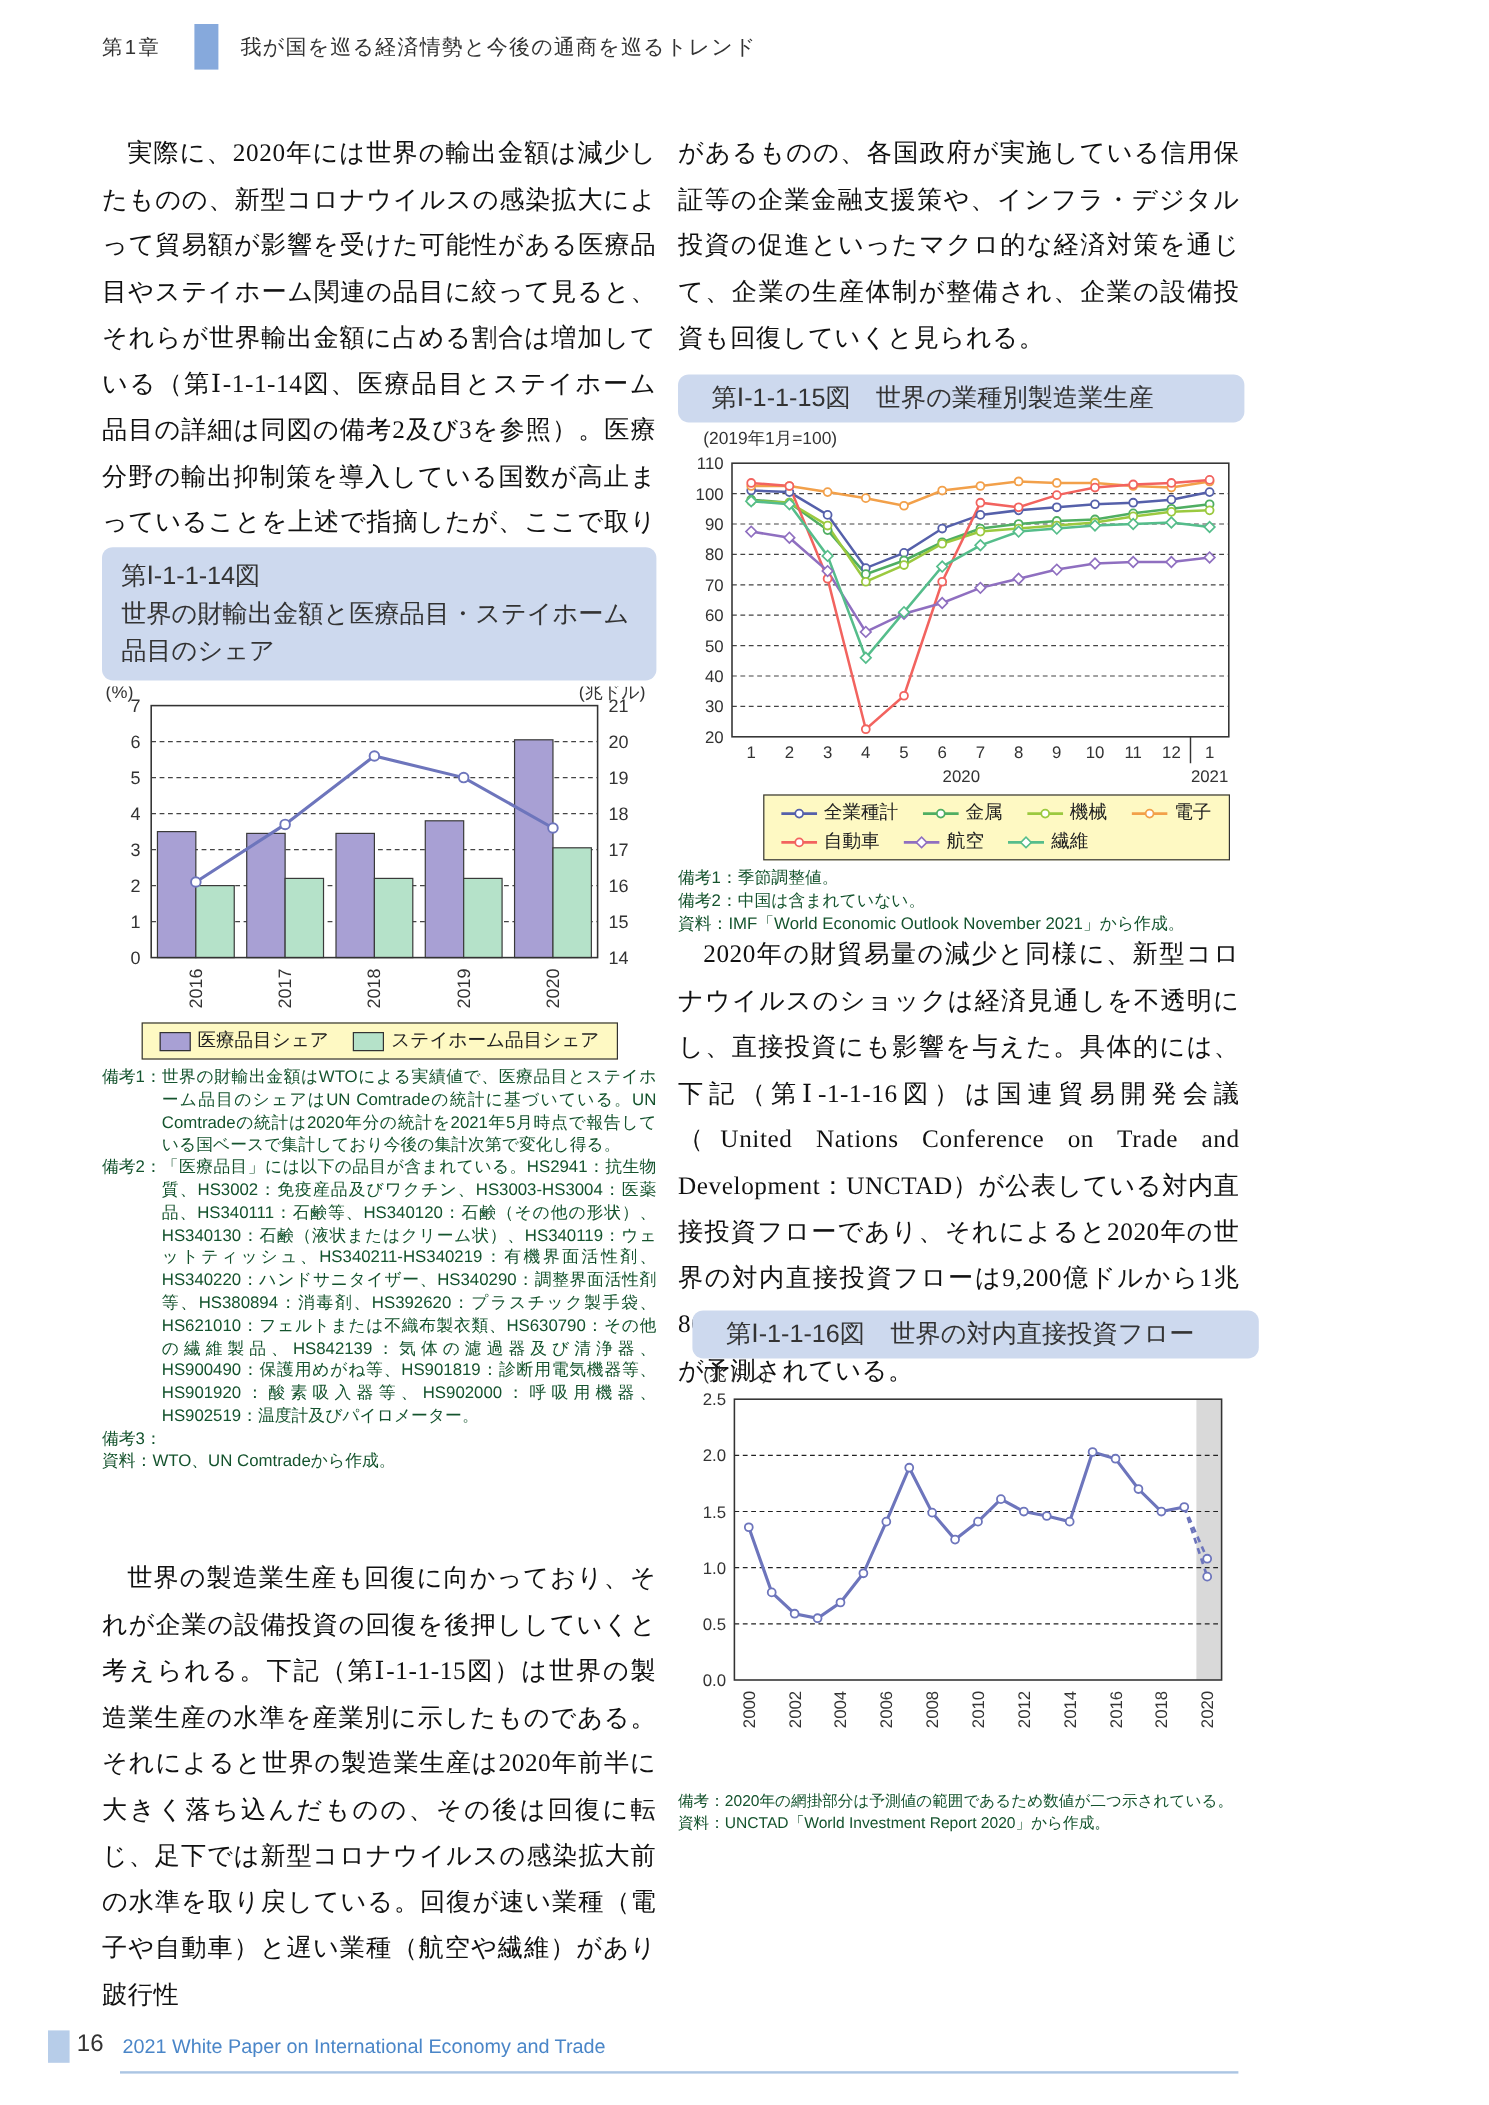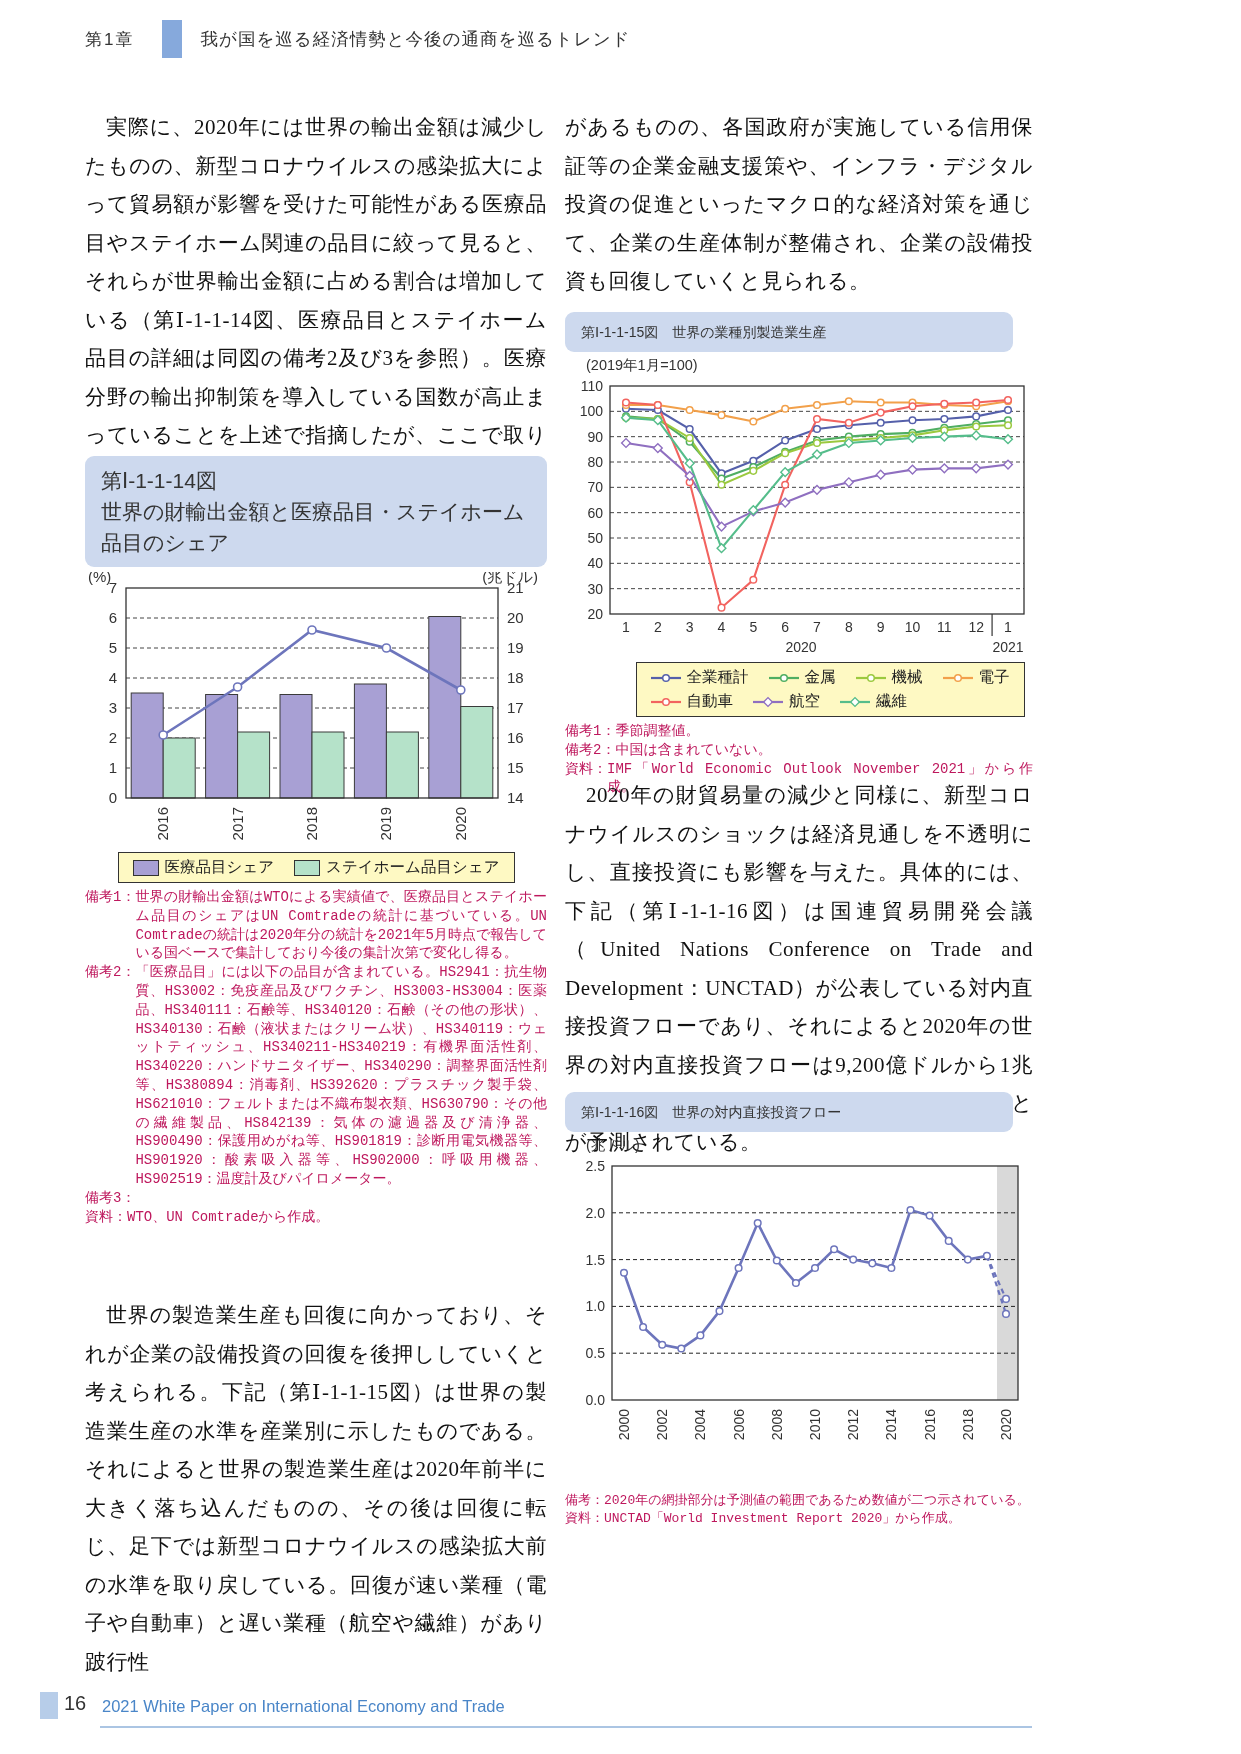--- a/index.html
+++ b/index.html
@@ -12,31 +12,31 @@
   .chapter-title{font-size:17.5px;color:#333;letter-spacing:1px;}
   
   .body-text{position:absolute;font-family:"Liberation Serif","DejaVu Serif",serif;
              font-size:21px;line-height:38.5px;color:#111;text-align:justify;letter-spacing:0.5px;}
   .indent{text-indent:1em;}
   .col-left{left:85px;width:462px;}
   .col-right{left:565px;width:468px;}
   
   .fig-banner{position:absolute;background:#cdd9ee;border-radius:9px;color:#333;}
   .fig-banner.two-line{left:85px;width:430px;padding:9px 16px;font-size:21px;line-height:31px;}
-  .fig-banner.one-line{left:565px;width:416px;padding:8px 16px;font-size:14px;line-height:24px;}
+  .fig-banner.one-line{left:565px;width:416px;padding:8px 28px;font-size:21px;line-height:24px;}
   .fig-subtitle{position:absolute;font-size:14.5px;color:#333;}
   .chart-svg{position:absolute;}
   
   .legend-row{position:absolute;display:flex;justify-content:center;}
   .legend-box{border:1.3px solid #333;background:#fef9c3;padding:4px 14px;display:flex;flex-direction:column;gap:3px;}
   .legend-line{display:flex;gap:20px;align-items:center;}
   .legend-item{display:flex;align-items:center;gap:6px;font-size:15.5px;color:#222;white-space:nowrap;}
   .swatch{display:inline-block;width:24px;height:14px;border:1px solid #333;}
   
-  .notes{position:absolute;font-size:14px;line-height:18.8px;color:#be185d;font-family:Liberation Mono, monospace;}
+  .notes{position:absolute;font-size:14px;line-height:18.8px;color:#14532d;}
   .note-row{display:flex;}
   .note-label{white-space:nowrap;}
   .note-text{flex:1;text-align:justify;}
   .notes-small{font-size:13px;line-height:17.5px;}
   
   .footer-block{position:absolute;left:40px;top:1692px;width:18px;height:27px;background:#b7cde9;}
   .footer-num{position:absolute;left:64px;top:1692px;font-size:20px;color:#333;}
   .footer-title{position:absolute;left:102px;top:1697px;font-size:16.5px;color:#4a86c8;}
   .footer-line{position:absolute;left:100px;top:1726px;width:932px;height:2px;background:#abc5e3;}
 </style>
@@ -351,21 +351,21 @@
         <span class="note-text">中国は含まれていない。</span>
       </div>
       <div class="note-row">
         <span class="note-label">資料：</span>
         <span class="note-text">IMF「World Economic Outlook November 2021」から作成。</span>
       </div>
     </div>
 
   <p class="body-text col-right indent" style="top:776px;margin:0;">2020年の財貿易量の減少と同様に、新型コロナウイルスのショックは経済見通しを不透明にし、直接投資にも影響を与えた。具体的には、下記（第Ⅰ-1-1-16図）は国連貿易開発会議（United Nations Conference on Trade and Development：UNCTAD）が公表している対内直接投資フローであり、それによると2020年の世界の対内直接投資フローは9,200億ドルから1兆800億ドルと2005年以来の低水準になったことが予測されている。</p>
 
-  <div class="fig-banner one-line" style="top:1092px;">第Ⅰ-1-1-16図　世界の対内直接投資フロー</div>
+  <div class="fig-banner one-line" style="top:1092px;margin-left:12px;">第Ⅰ-1-1-16図　世界の対内直接投資フロー</div>
   <div class="fig-subtitle" style="left:586px;top:1136px;">(兆ドル)</div>
 
   <svg class="chart-svg" style="left:562px;top:1154px;" width="470" height="302" viewBox="0 0 470 302">
       <rect x="435" y="12" width="21" height="234" fill="#d9d9d9"></rect>
       <line x1="50" y1="199.2" x2="456" y2="199.2" stroke="#222" stroke-width="1" stroke-dasharray="4 3"></line>
       <line x1="50" y1="152.39999999999998" x2="456" y2="152.39999999999998" stroke="#222" stroke-width="1" stroke-dasharray="4 3"></line>
       <line x1="50" y1="105.6" x2="456" y2="105.6" stroke="#222" stroke-width="1" stroke-dasharray="4 3"></line>
       <line x1="50" y1="58.79999999999998" x2="456" y2="58.79999999999998" stroke="#222" stroke-width="1" stroke-dasharray="4 3"></line>
       <rect x="50" y="12" width="406" height="234" fill="none" stroke="#333" stroke-width="1.3"></rect>
       <polyline points="62,118.704 81.1,172.99200000000002 100.2,190.776 119.30000000000001,194.51999999999998 138.4,181.416 157.5,157.07999999999998 176.60000000000002,114.024 195.70000000000002,69.096 214.8,106.536 233.9,129 253,114.024 272.1,95.304 291.20000000000005,105.6 310.3,109.34400000000002 329.40000000000003,114.024 348.5,55.99200000000002 367.6,61.608000000000004 386.70000000000005,86.88000000000002 405.8,105.6 424.90000000000003,101.856" fill="none" stroke="#6d75bc" stroke-width="2.6"></polyline>

